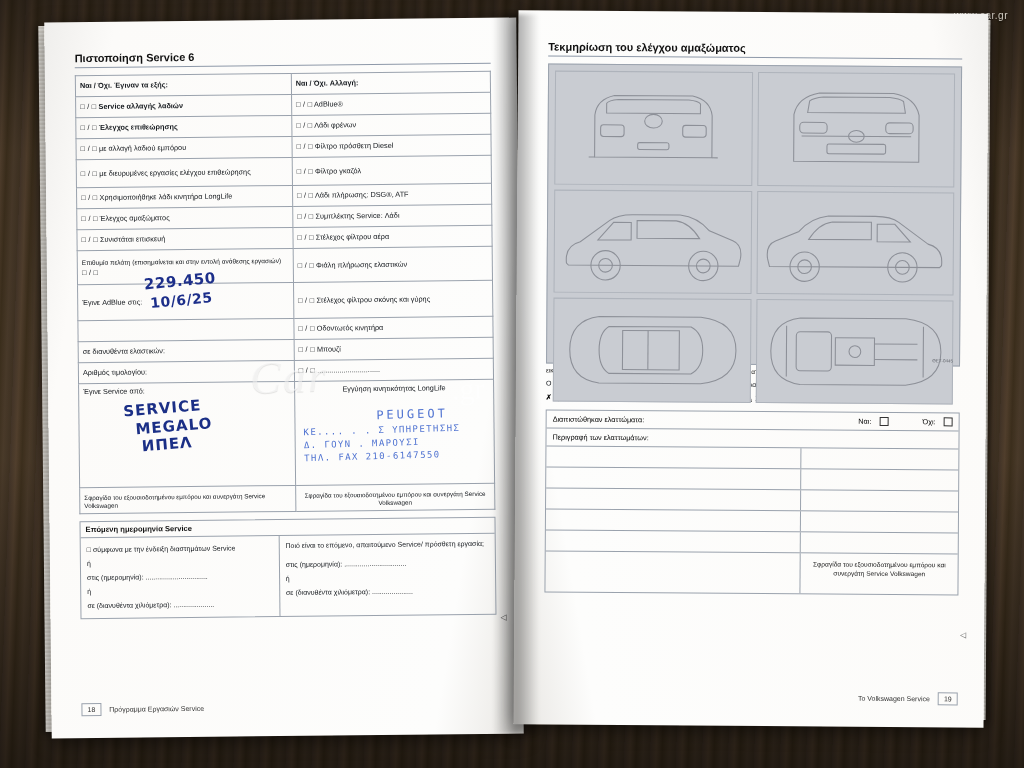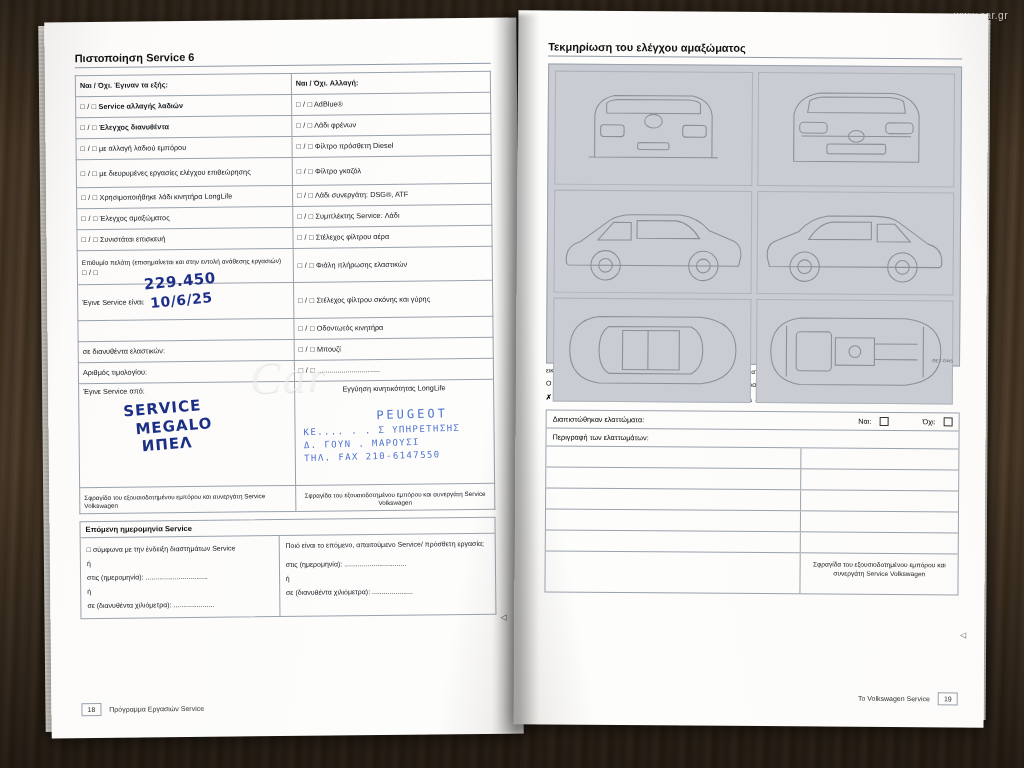--- a/index.html
+++ b/index.html
@@ -205,50 +205,50 @@
             <tr>
           <td class="hdr">Ναι / Όχι.  Έγιναν τα εξής:</td>
           <td class="hdr">Ναι / Όχι.  Αλλαγή:</td>
         </tr>
 
         <tr>
           <td><span class="cb">□ / □</span> <span class="b">Service αλλαγής λαδιών</span></td>
           <td><span class="cb">□ / □</span> <span>AdBlue®</span></td>
         </tr>
         <tr>
-          <td><span class="cb">□ / □</span> <span class="b">Έλεγχος διανυθέντα</span></td>
+          <td><span class="cb">□ / □</span> <span class="b">Έλεγχος επιθεώρησης</span></td>
           <td><span class="cb">□ / □</span> <span>Λάδι φρένων</span></td>
         </tr>
         <tr>
           <td><span class="cb">□ / □</span> <span>με αλλαγή λαδιού εμπόρου</span></td>
           <td><span class="cb">□ / □</span> <span>Φίλτρο πρόσθετη Diesel</span></td>
         </tr>
         <tr>
           <td style="height:28px"><span class="cb">□ / □</span> <span>με διευρυμένες εργασίες ελέγχου επιθεώρησης</span></td>
           <td><span class="cb">□ / □</span> <span>Φίλτρο γκαζόλ</span></td>
         </tr>
         <tr>
           <td><span class="cb">□ / □</span> <span>Χρησιμοποιήθηκε λάδι κινητήρα LongLife</span></td>
-          <td><span class="cb">□ / □</span> <span>Λάδι συνεργάτη: DSG®, ATF</span></td>
+          <td><span class="cb">□ / □</span> <span>Λάδι πλήρωσης: DSG®, ATF</span></td>
         </tr>
         <tr>
           <td><span class="cb">□ / □</span> <span>Έλεγχος αμαξώματος</span></td>
           <td><span class="cb">□ / □</span> <span>Συμπλέκτης Service: Λάδι</span></td>
         </tr>
         <tr>
           <td><span class="cb">□ / □</span> <span>Συνιστάται επισκευή</span></td>
           <td><span class="cb">□ / □</span> <span>Στέλεχος φίλτρου αέρα</span></td>
         </tr>
         <tr>
           <td style="height:34px"><span class="small">Επιθυμία πελάτη (επισημαίνεται και στην εντολή ανάθεσης εργασιών)</span><br><span class="cb">□ / □</span></td>
           <td><span class="cb">□ / □</span> <span>Φιάλη πλήρωσης ελαστικών</span></td>
         </tr>
         <tr>
           <td style="height:36px; position:relative;">
-            <span>Έγινε Service είναι:</span>
+            <span>Έγινε AdBlue στις:</span>
             <span class="hand" style="left:66px; top:-12px;">229.450</span>
             <span class="hand" style="left:72px; top:8px; font-size:14px;">10/6/25</span>
           </td>
           <td><span class="cb">□ / □</span> <span>Στέλεχος φίλτρου σκόνης και γύρης</span></td>
         </tr>
         <tr>
           <td style="border-top:none"><span></span></td>
           <td><span class="cb">□ / □</span> <span>Οδοντωτός κινητήρα</span></td>
         </tr>
         <tr>

